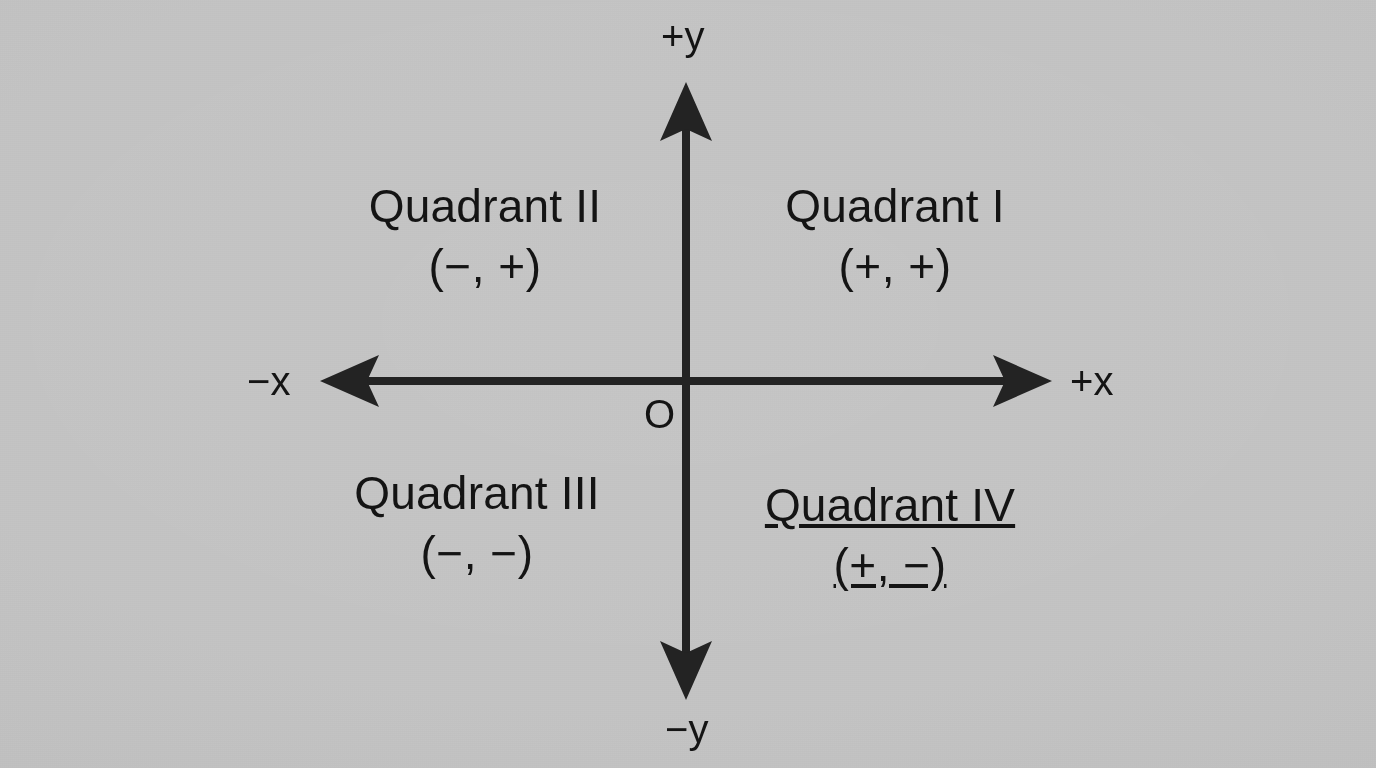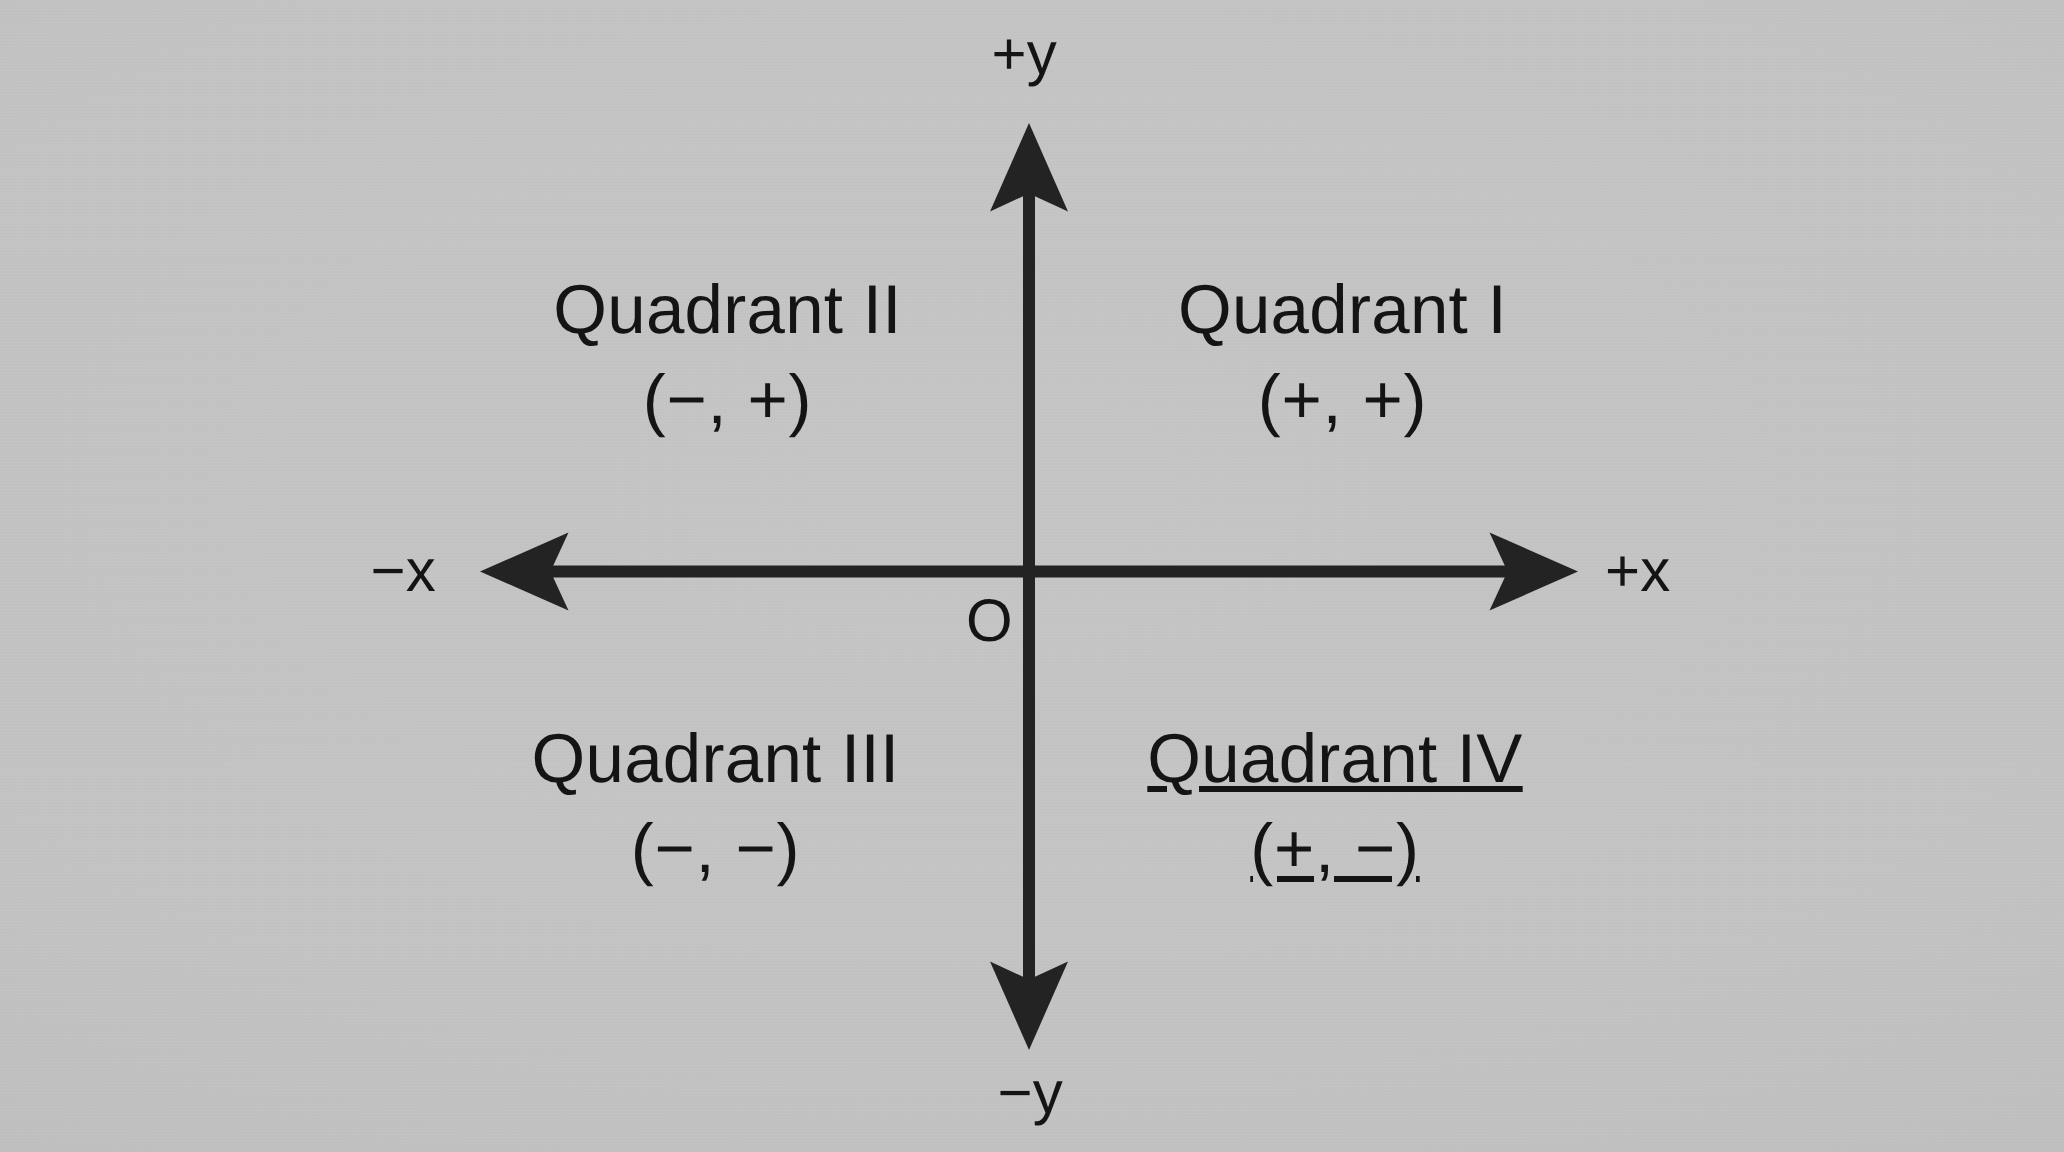--- a/index.html
+++ b/index.html
@@ -93,21 +93,21 @@
   .quadrant .q-signs {
     display: block;
     font-size: 46px;
     font-weight: 400;
     margin-top: 14px;
     letter-spacing: 0.5px;
   }
 
   #quadrant-2 { left: 313px; top: 183px; width: 344px; }
   #quadrant-1 { left: 723px; top: 183px; width: 344px; }
-  #quadrant-3 { left: 305px; top: 482px; width: 344px; }
+  #quadrant-3 { left: 305px; top: 470px; width: 344px; }
   #quadrant-4 { left: 718px; top: 482px; width: 344px; text-decoration: underline; }
 </style>
 </head>
 <body>
 
 <div id="stage">
 
   <svg id="axes-svg" viewBox="0 0 1376 768">
 
     <line x1="686" y1="118" x2="686" y2="660" stroke="#232323" stroke-width="8"></line>

